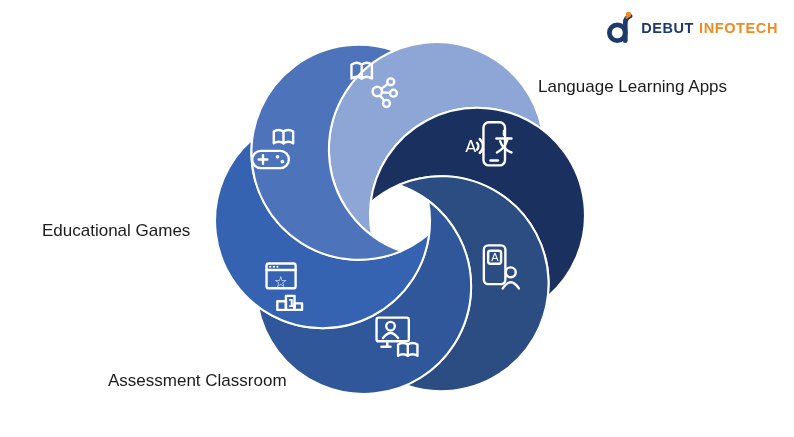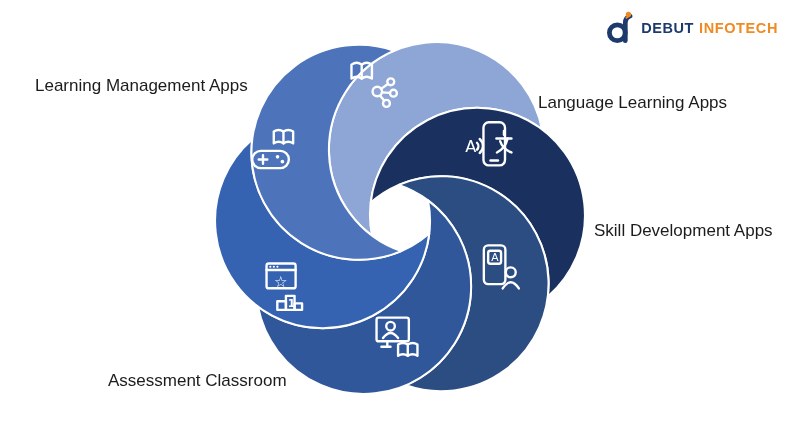--- a/index.html
+++ b/index.html
@@ -31,21 +31,21 @@
   .pos-language{left:463px;top:118px;}
   .pos-skill{left:472px;top:240px;}
   .pos-classroom{left:369px;top:309px;}
   .pos-assessment{left:259px;top:256px;}
   .pos-games{left:249px;top:124px;}
   
   .seg-label{
     position:absolute;font-size:17px;line-height:22px;color:#1c1c1c;white-space:nowrap;
   }
   .lbl-lms{left:35px;top:75px;}
-  .lbl-language{left:538px;top:92px;text-align:right;}
+  .lbl-language{left:538px;top:76px;text-align:right;}
   .lbl-skill{left:594px;top:220px;}
   .lbl-games{left:42px;top:220px;}
   .lbl-assessment{left:108px;top:370px;}
   .lbl-classroom{left:509px;top:370px;}
 </style>
 </head>
 <body>
 
 <div class="stage">
 
@@ -148,18 +148,17 @@
         <path class="ic" d="M1 3 q4.5 -3 9 0 V14 q-4.5 -3 -9 0 Z"></path>
         <path class="ic" d="M10 3 q4.5 -3 9 0 V14 q-4.5 -3 -9 0"></path>
       </g>
       <rect class="ic" x="3" y="25" width="34" height="16" rx="8"></rect>
       <path class="ic" d="M9 33 h8 M13 29 v8"></path>
       <circle class="ic-fill" cx="26.5" cy="30.5" r="1.7"></circle>
       <circle class="ic-fill" cx="31" cy="35" r="1.7"></circle>
     </svg>
   </div>
 
-  <div class="seg-label lbl-lms">Learning Management Apps</div>
   <div class="seg-label lbl-language">Language Learning Apps</div>
-  <div class="seg-label lbl-skill">Skill Development Apps</div>
   <div class="seg-label lbl-assessment">Assessment Classroom</div>
+  <div class="seg-label lbl-games">Educational Games</div>
 
 </div>
 
 </body></html>

